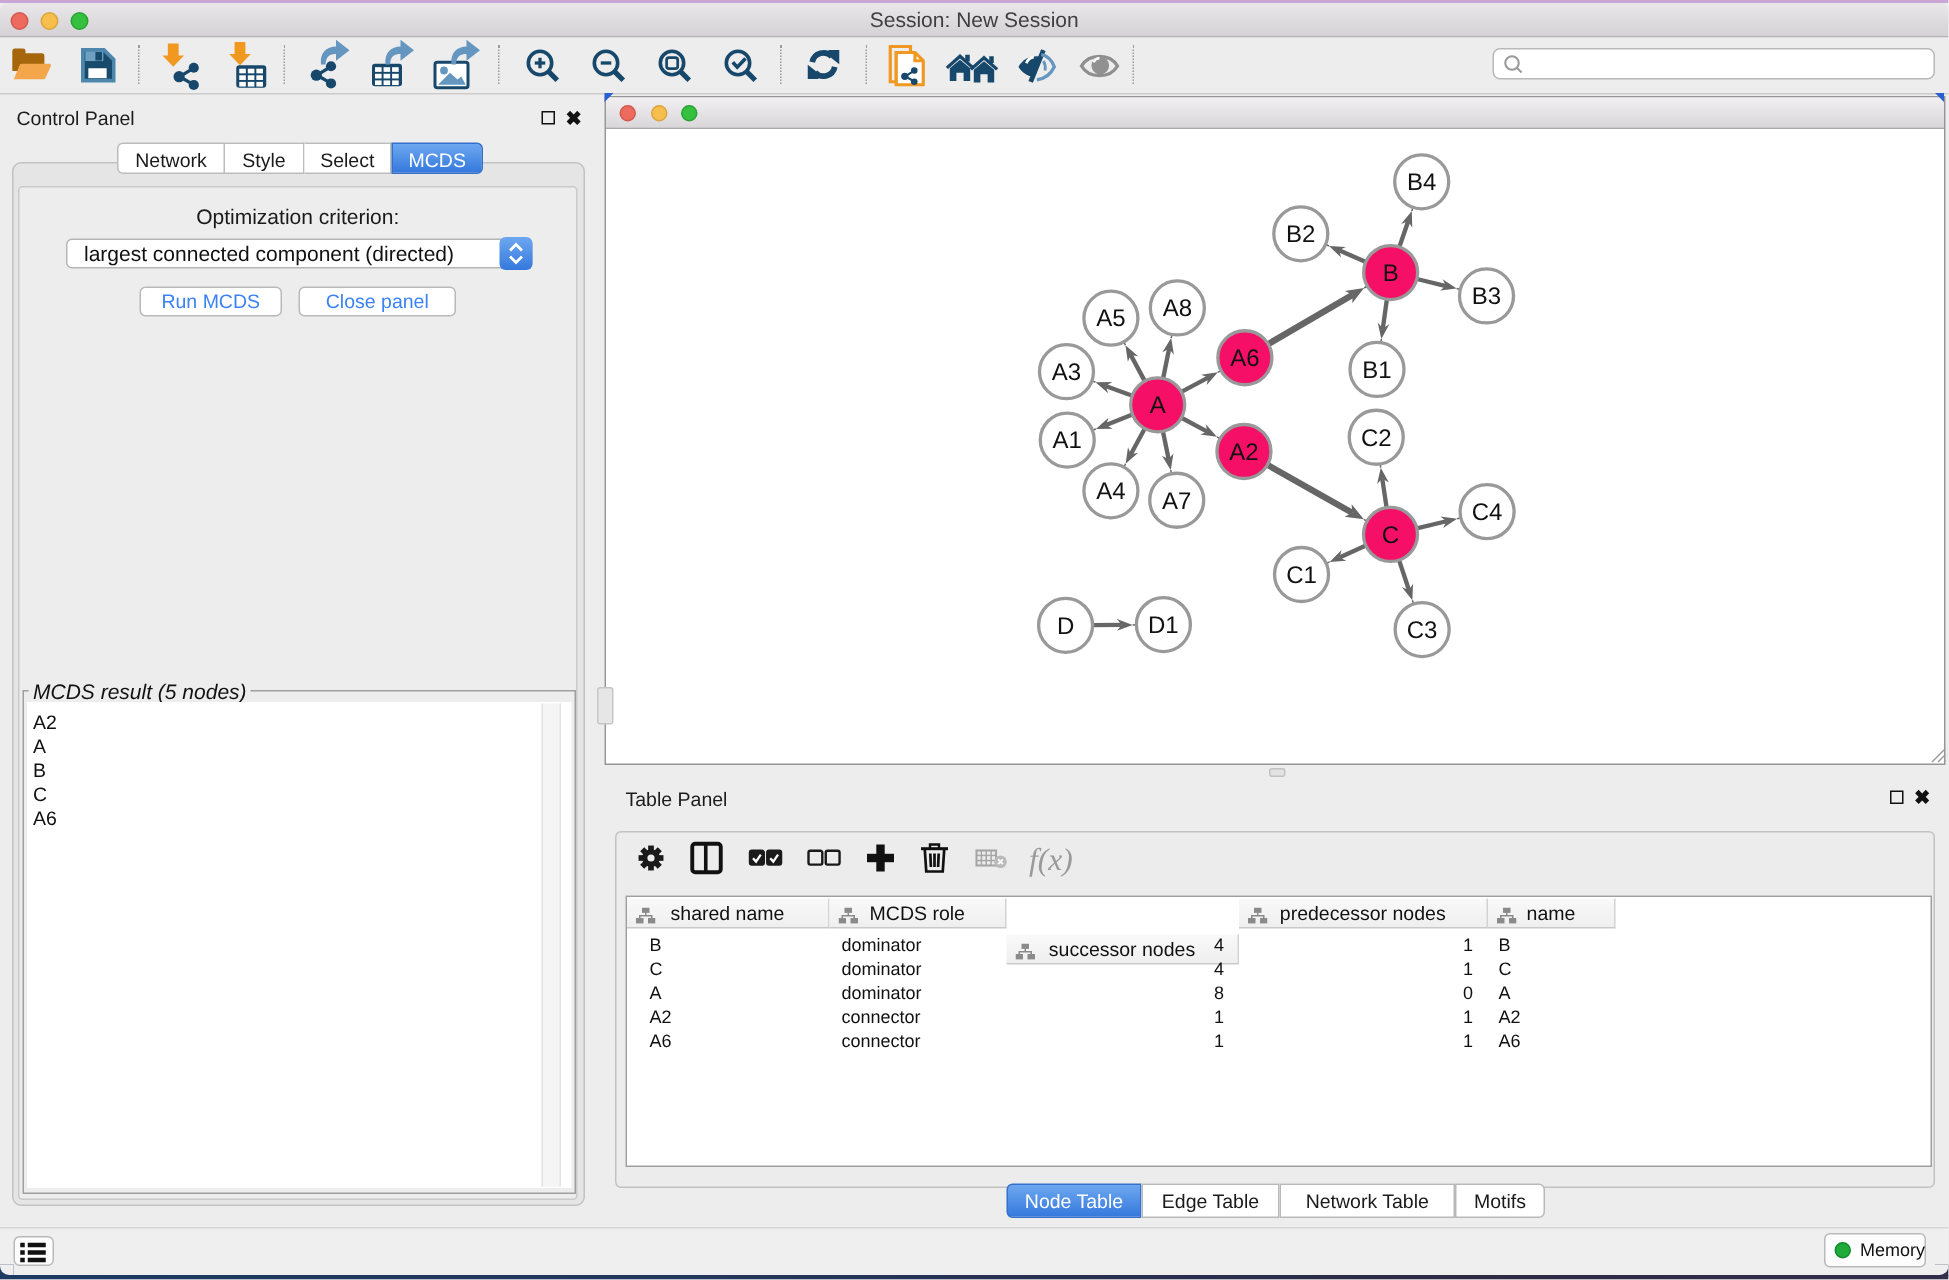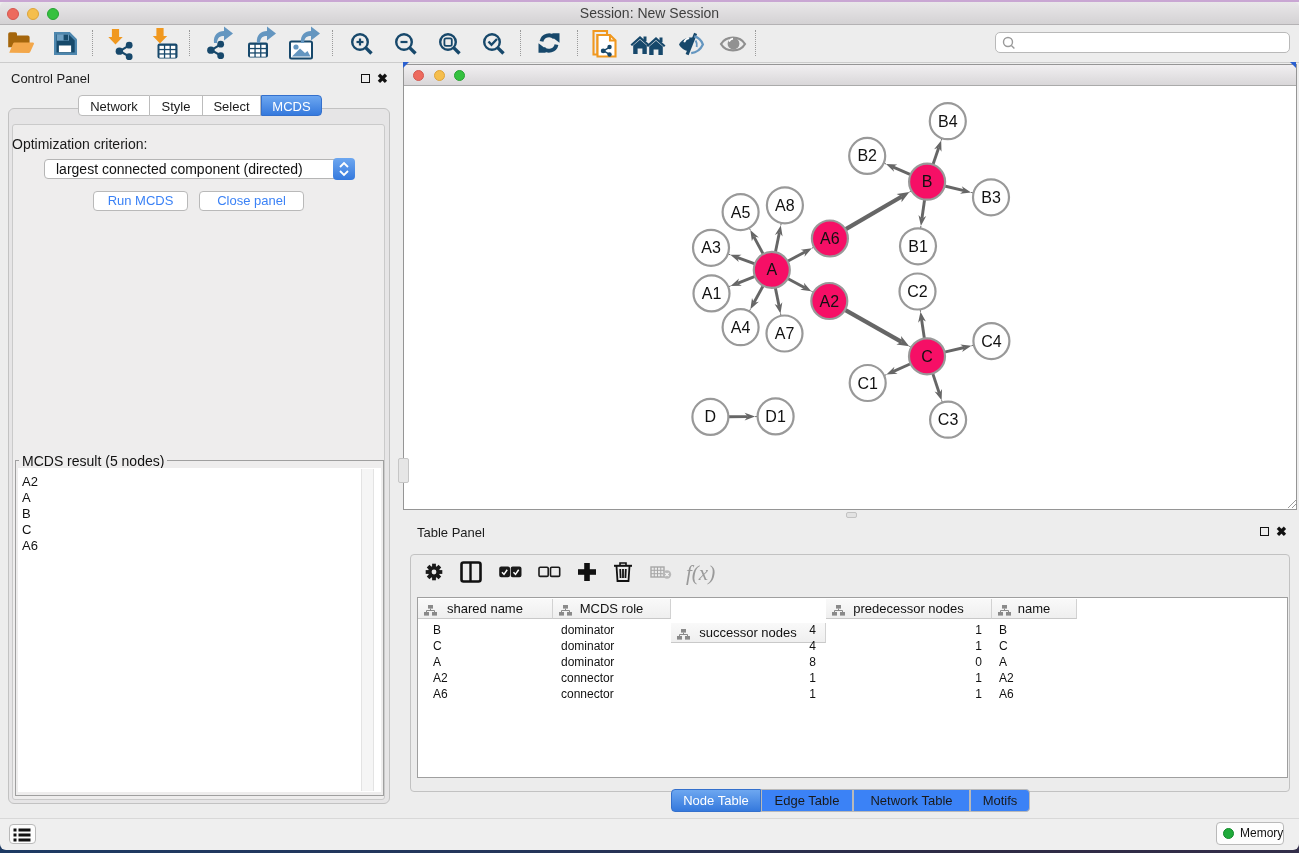--- a/index.html
+++ b/index.html
@@ -20,44 +20,44 @@
 #searchbox svg { position:absolute; left:6px; top:3px; }
 
 
 #cp-title { left:11px; top:71px; font-size:13px; color:#1c1c1c; }
 .winbtn-sq { width:9px; height:9px; border:1.6px solid #111; }
 .xmark { font-size:13px; font-weight:bold; color:#111; }
 .tab { position:absolute; top:95px; height:21px; line-height:21px; text-align:center; font-size:13px; color:#1a1a1a; background:#fff; border:1px solid #bcbcbc; }
 .tab.sel { background:linear-gradient(#6da7f0,#3579dd); color:#fff; border-color:#3470cc; }
 #cp-outer { left:8px; top:108px; width:382px; height:696px; border:1px solid #c2c2c2; border-radius:6px; background:#e6e5e6; }
 #cp-inner { left:12px; top:124px; width:373px; height:676px; border:1px solid #cacaca; border-radius:3px; background:#eeeded; }
-#opt-label { left:12px; top:136px; width:373px; text-align:left; font-size:14px; color:#1a1a1a; }
+#opt-label { left:12px; top:136px; width:373px; text-align:center; font-size:14px; color:#1a1a1a; }
 #dropdown { left:44px; top:159px; width:311px; height:20px; background:#fff; border:1px solid #b5b5b5; border-radius:4px; font-size:14px; line-height:19px; padding-left:11px; color:#111; }
 #dd-btn { left:333px; top:158px; width:22px; height:22px; border-radius:4px; background:linear-gradient(#6da7f0,#3579dd); }
 .btn { position:absolute; height:20px; background:#fff; border:1px solid #b9b9b9; border-radius:4px; text-align:center; font-size:13px; line-height:18px; color:#3b82f6; }
 #groupbox { left:15px; top:460px; width:369px; height:336px; border:1px solid #9f9f9f; }
-#gb-label { left:19px; top:453px; font-size:14px; background:#eeeded; padding:0 3px; color:#111; }
+#gb-label { left:19px; top:453px; font-size:14px; background:#eeeded; padding:0 3px; color:#111;font-style:italic; }
 #gb-list { left:18px; top:468px; width:363px; height:324px; background:#fff; font-size:13px; color:#111; padding-top:6px; }
 #gb-list div { padding-left:4px; height:16px; line-height:16px; }
 #gb-scroll { left:361px; top:469px; width:13px; height:322px; background:#f5f5f5; border-left:1px solid #e3e3e3; border-right:1px solid #e3e3e3; }
 
 
 #netwin { left:403px; top:64px; width:894px; height:446px; background:#fff; border:1px solid #959595; }
 #net-titlebar { position:absolute; left:0; top:0; width:892px; height:21px; background:linear-gradient(#f1eff1,#d9d7d9); border-bottom:1px solid #aaa; }
 #net-titlebar .tl { position:absolute; top:5px; width:11px; height:11px; border-radius:50%; }
 #net-title-text { position:absolute; width:100%; text-align:center; top:3px; font-size:14px; color:#2e2e2e; }
 #bluecorner { left:403px; top:62px; width:0; height:0; border-left:6px solid #2a5fd0; border-bottom:6px solid transparent; }
 
 
 #tp-title { left:417px; top:525px; font-size:13px; color:#1c1c1c; }
 #tp-outer { left:410px; top:554px; width:880px; height:238px; border:1px solid #c2c2c2; border-radius:4px; background:#ececec; }
 #tablebox { left:417px; top:597px; width:871px; height:181px; background:#fff; border:1px solid #9f9f9f; }
 .th { position:absolute; top:0; height:20px; background:linear-gradient(#f9f9f9,#efefef); border-right:1px solid #d2d2d2; border-bottom:1px solid #c9c9c9; font-size:13px; color:#111; text-align:center; line-height:20px; }
 .cell { position:absolute; font-size:12px; color:#111; height:16px; line-height:16px; }
-.bt { position:absolute; top:0; height:23px; line-height:22px; font-size:13px; color:#1a1a1a; background:#3b82f6; border:1px solid #b9b9b9; text-align:center; }
+.bt { position:absolute; top:0; height:23px; line-height:22px; font-size:13px; color:#1a1a1a; background:#ffffff; border:1px solid #b9b9b9; text-align:center; }
 .bt.sel { background:linear-gradient(#6da7f0,#3579dd); color:#fff; border-color:#3470cc; }
 
 
 #statusbar { left:0; top:818px; width:1299px; height:32px; background:#efefef; border-top:1px solid #d8d8d8; }
 #hambtn { left:9px; top:824px; width:27px; height:20px; background:#fdfdfd; border:1px solid #b9b9b9; border-radius:4px; }
 #membtn { left:1216px; top:822px; width:68px; height:23px; background:#fdfdfd; border:1px solid #b9b9b9; border-radius:4px; font-size:12px; color:#111; line-height:21px; padding-left:23px; }
 #memdot { position:absolute; left:6px; top:5px; width:11px; height:11px; border-radius:50%; background:#1faa3a; border:1px solid #128a2b; }
 #darkstrip { left:0; top:850px; width:1299px; height:3px; background:linear-gradient(90deg,#1d3a63,#24355a 40%,#2e2a44 75%,#332e4a); }
 </style>
 </head>

